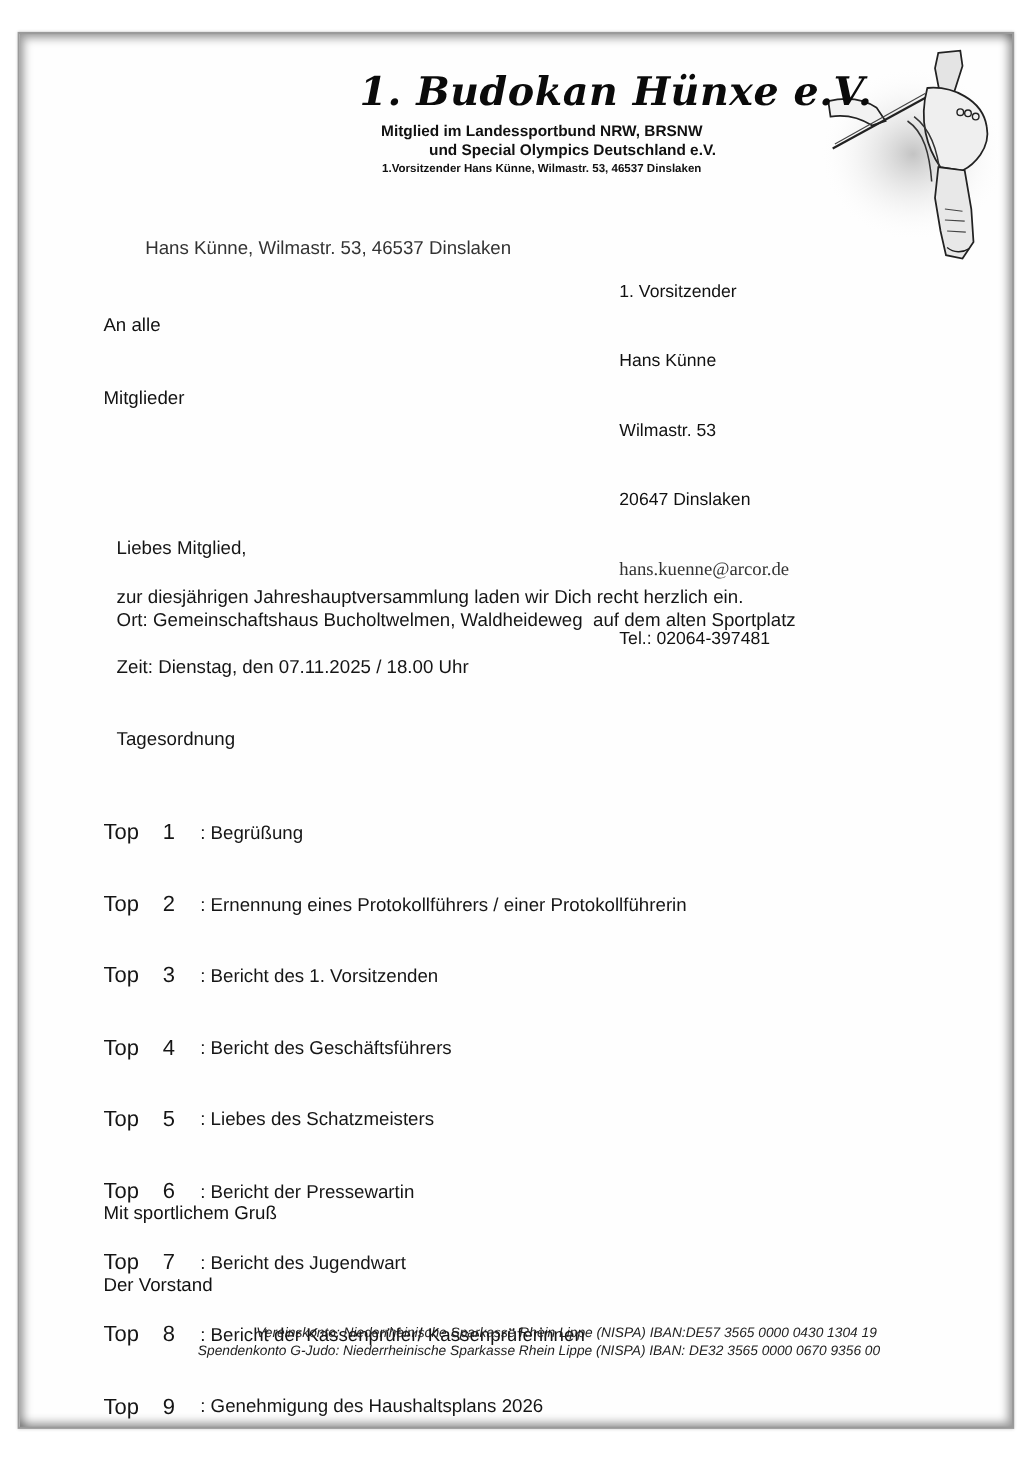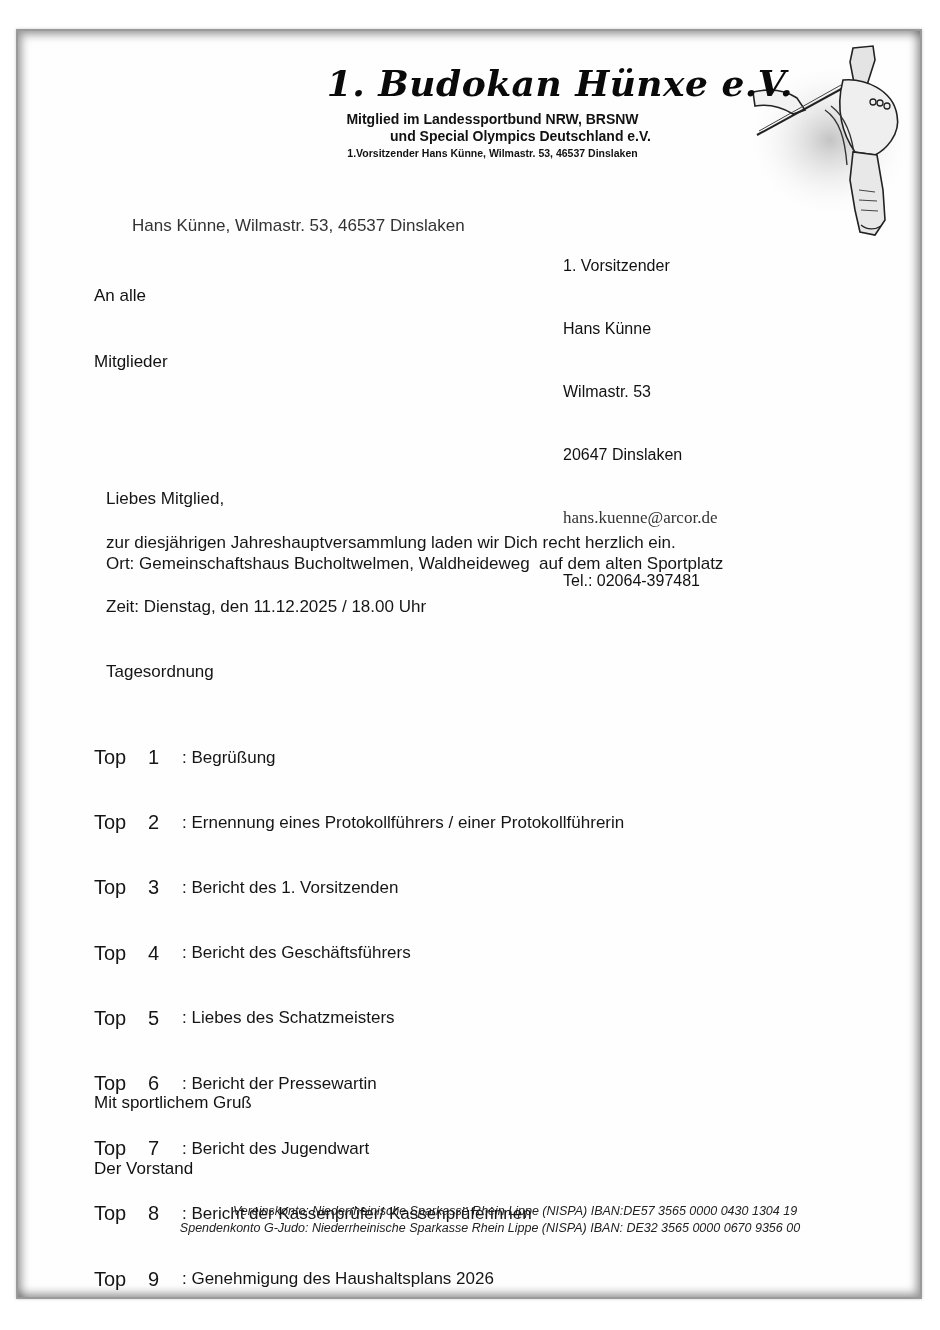--- a/index.html
+++ b/index.html
@@ -105,21 +105,21 @@
   <div>Hans Künne</div>
   <div>Wilmastr. 53</div>
   <div>20647 Dinslaken</div>
   <div class="email">hans.kuenne@arcor.de</div>
   <div>Tel.: 02064-397481</div>
 </div>
 
 <div class="abs body-text" style="top:489px;">Liebes Mitglied,</div>
 <div class="abs body-text" style="top:533px;">zur diesjährigen Jahreshauptversammlung laden wir Dich recht herzlich ein.</div>
 <div class="abs body-text" style="top:554px;">Ort: Gemeinschaftshaus Bucholtwelmen, Waldheideweg  auf dem alten Sportplatz</div>
-<div class="abs body-text" style="top:597px;">Zeit: Dienstag, den 11.12.2025 / 18.00 Uhr</div>
+<div class="abs body-text" style="top:597px;">Zeit: Dienstag, den 07.11.2025 / 18.00 Uhr</div>
 <div class="abs body-text" style="top:662px;">Tagesordnung</div>
 
 <div class="abs agenda">
   <div class="agenda-row">
     <span class="agenda-top">Top</span>
     <span class="agenda-num">1</span>
     <span class="agenda-text">: Begrüßung</span>
   </div>
   <div class="agenda-row">
     <span class="agenda-top">Top</span>

